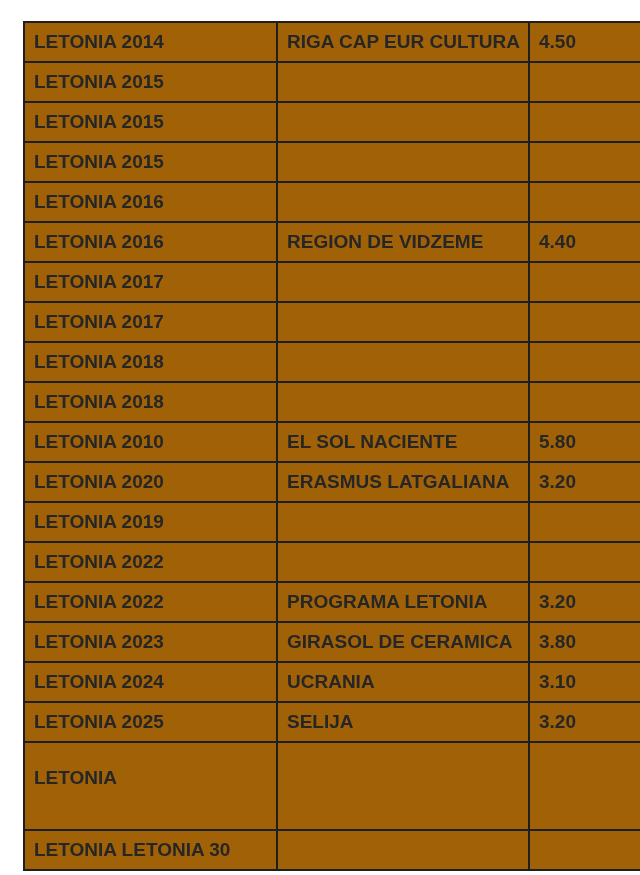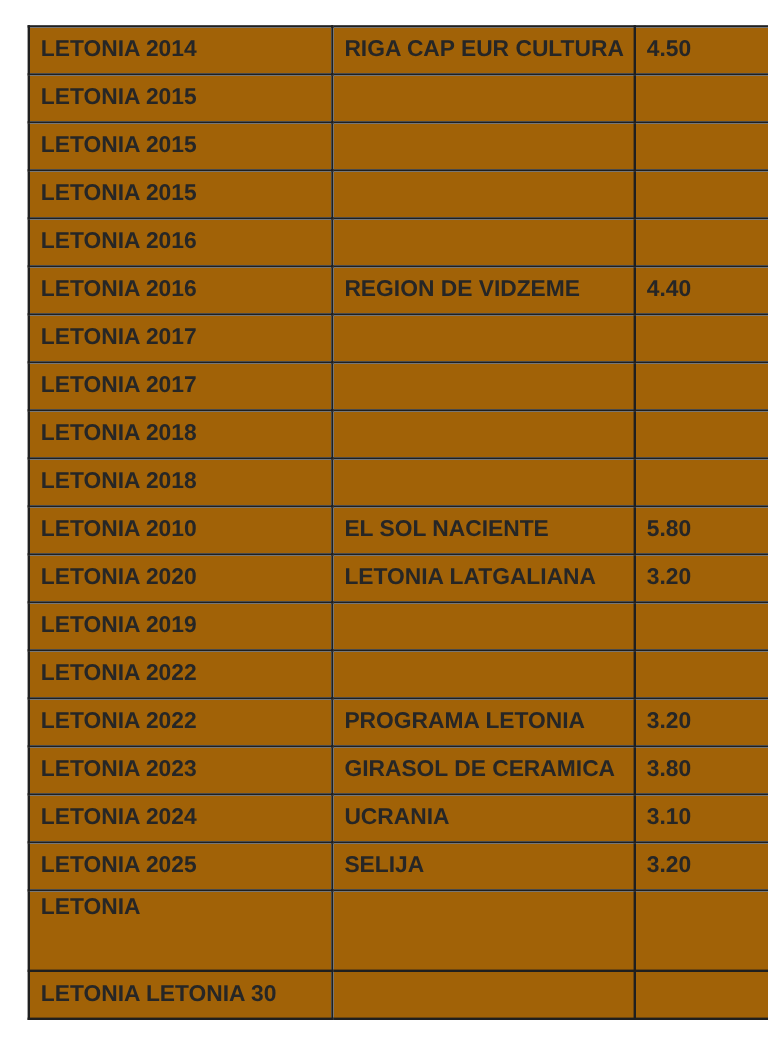--- a/index.html
+++ b/index.html
@@ -33,21 +33,21 @@
     height: 38px;
     padding: 0 8px 0 9px;
     vertical-align: middle;
     white-space: nowrap;
     overflow: hidden;
     font-weight: bold;
   }
   table.catalog tr.tall td {
     height: 62px;
     vertical-align: top;
-    padding-top: 3px;
+    padding-top: 24px;
   }
   col.c1 { width: 253px; }
   col.c2 { width: 252px; }
   col.c3 { width: 232px; }
 </style>
 </head>
 <body>
 
 <div class="table-wrap">
   <table class="catalog">
@@ -107,21 +107,21 @@
           <td></td>
           <td></td>
         </tr>
         <tr>
           <td>LETONIA 2010</td>
           <td>EL SOL NACIENTE</td>
           <td>5.80</td>
         </tr>
         <tr>
           <td>LETONIA 2020</td>
-          <td>LETONIA LATGALIANA</td>
+          <td>ERASMUS LATGALIANA</td>
           <td>3.20</td>
         </tr>
         <tr>
           <td>LETONIA 2019</td>
           <td></td>
           <td></td>
         </tr>
         <tr>
           <td>LETONIA 2022</td>
           <td></td>

